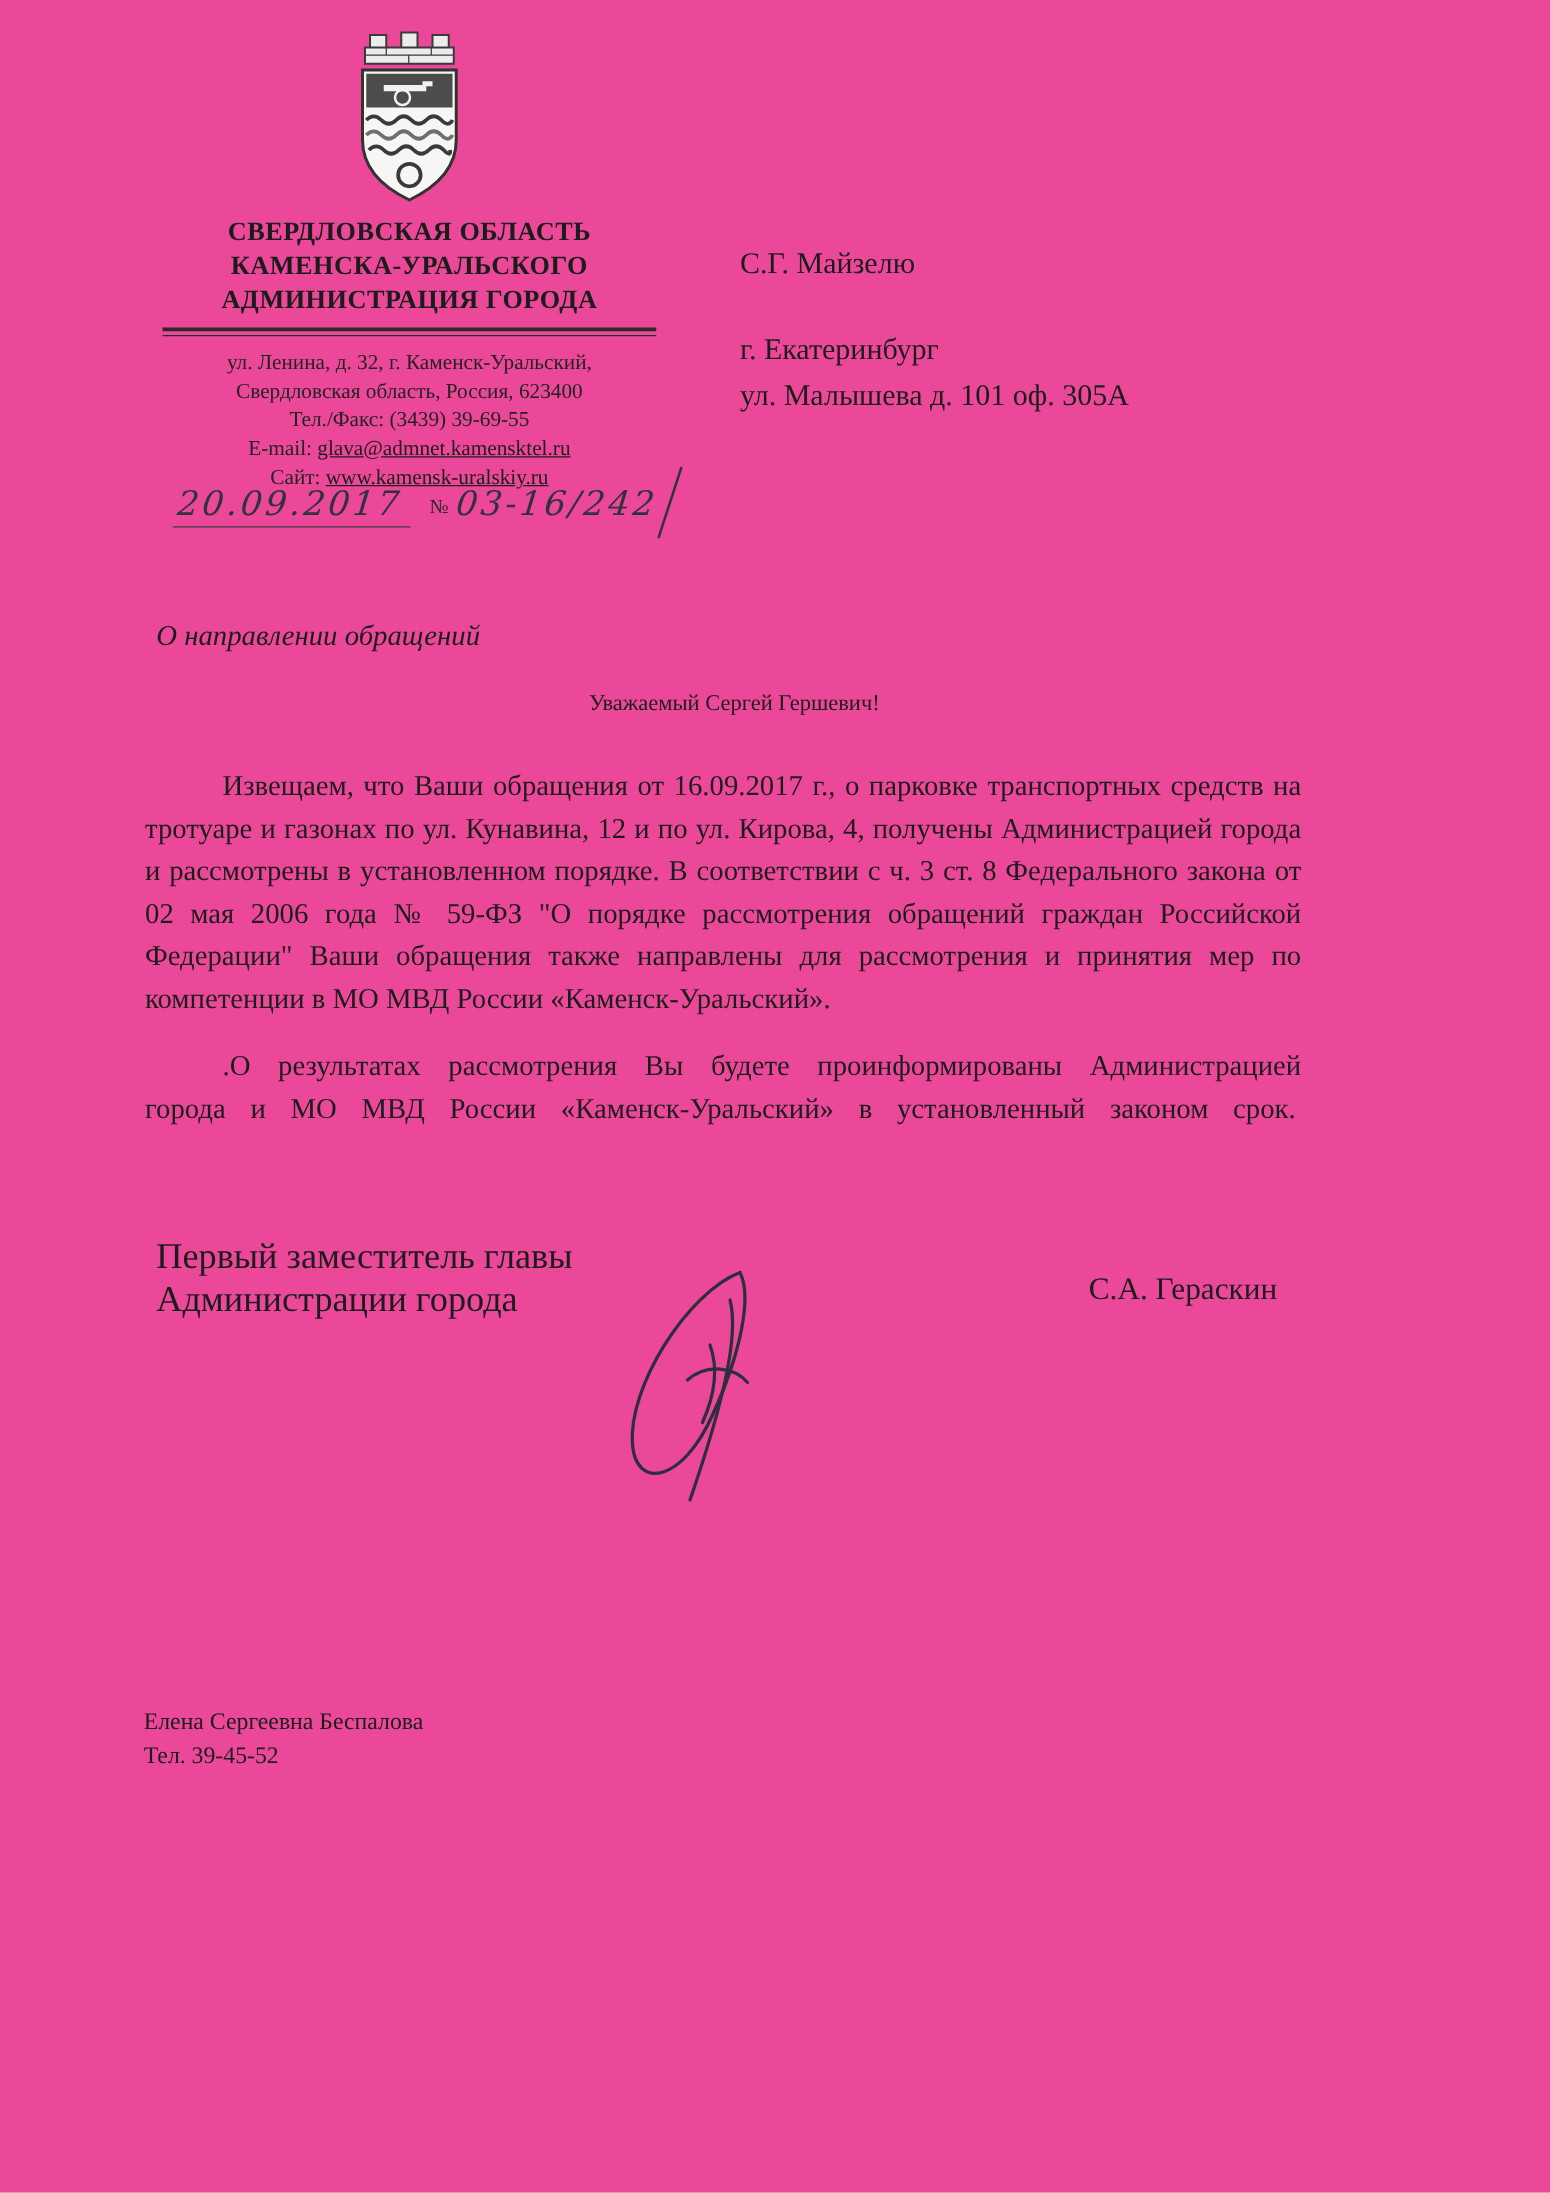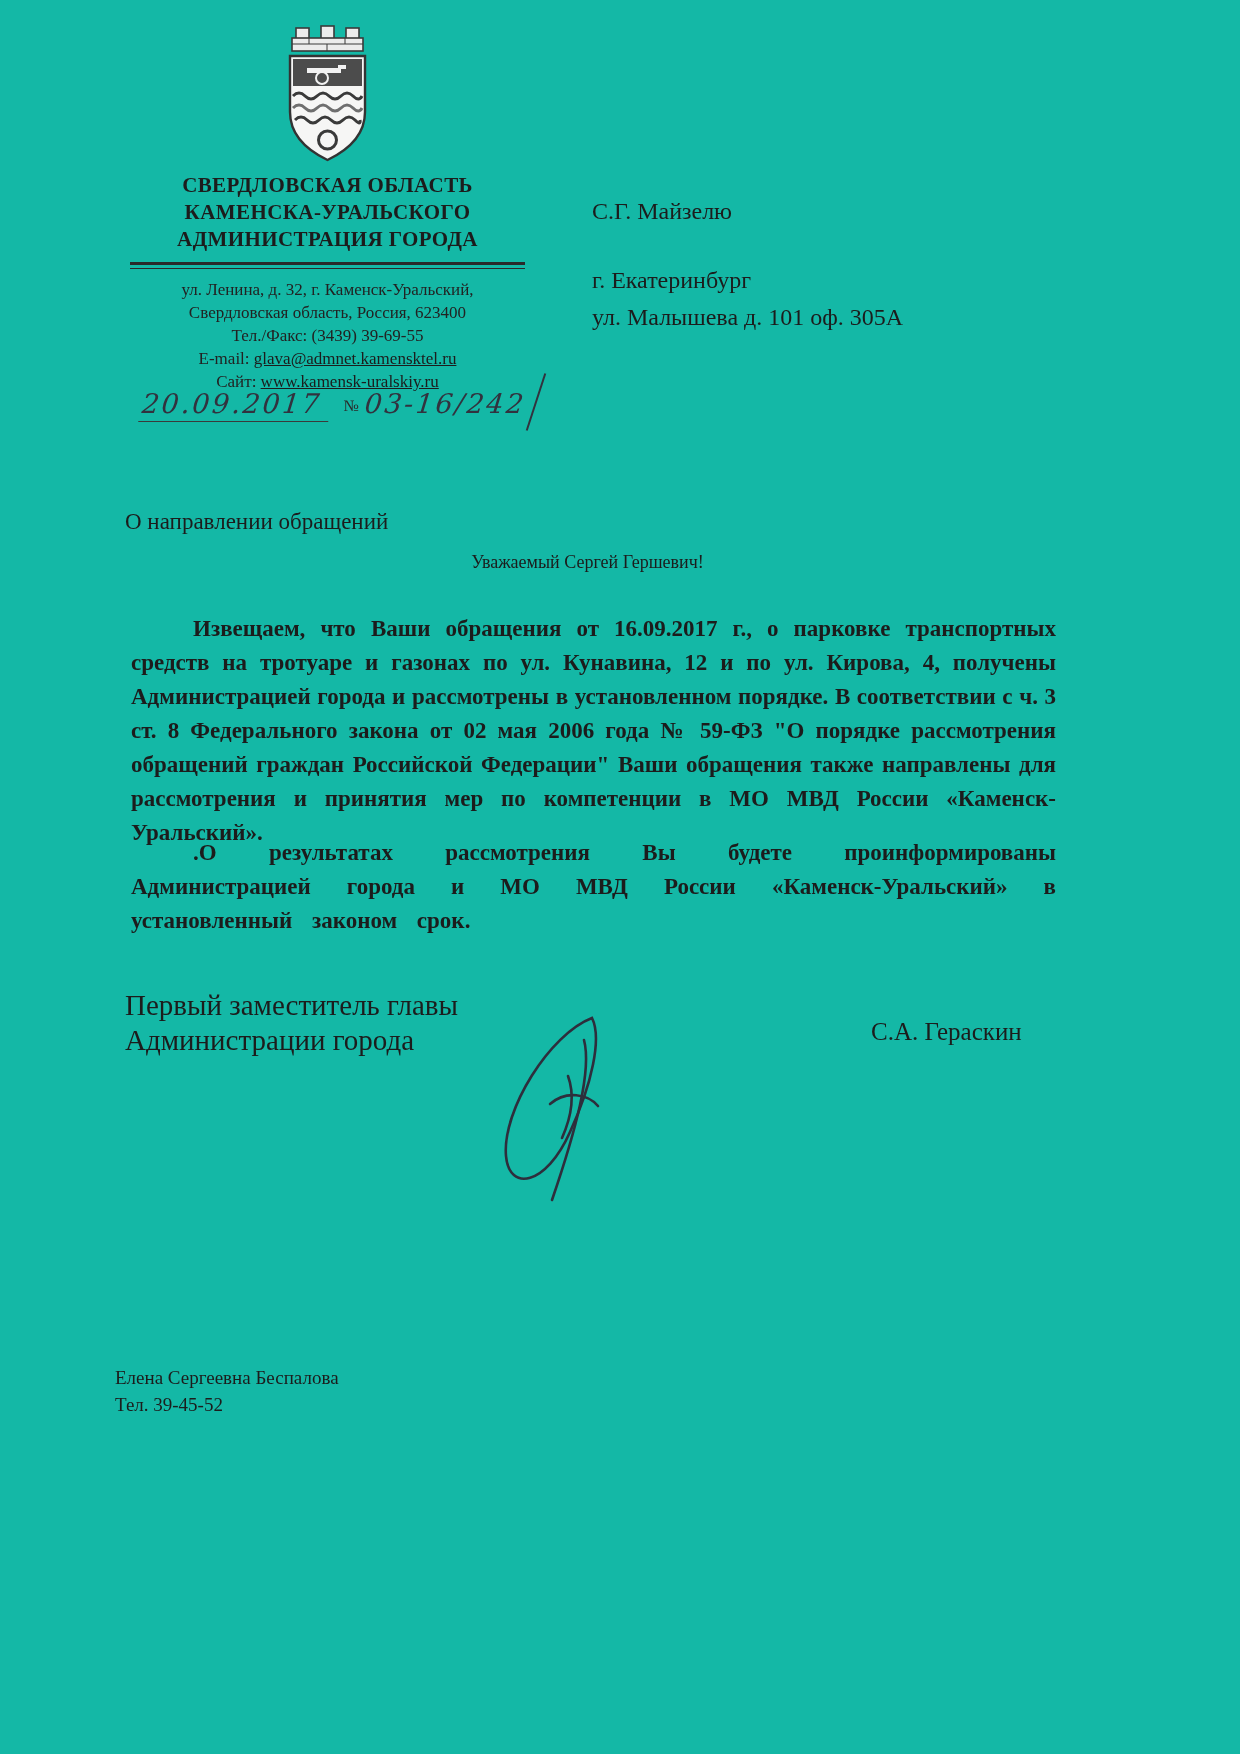--- a/index.html
+++ b/index.html
@@ -5,21 +5,21 @@
   html, body {
     margin: 0;
     padding: 0;
     background: #e9e9e7;
   }
   .page {
     position: relative;
     width: 1240px;
     height: 1754px;
     margin: 0 auto;
-    background: #14b8a6;
+    background: #ec4899;
     font-family: "Liberation Serif", "DejaVu Serif", serif;
     color: #1c1c1c;
     overflow: hidden;
     box-shadow: 0 0 6px rgba(0,0,0,.25);
   }
 
   
   .sender-block {
     position: absolute;
     left: 130px;
@@ -98,41 +98,41 @@
     left: 592px;
     top: 262px;
     font-size: 24px;
     line-height: 37px;
   }
 
   
   .subject {
     position: absolute;
     left: 125px;
-    top: 509px;
+    top: 496px;
     font-size: 23px;
+    font-style: italic;
   }
   .salutation {
     position: absolute;
     left: 125px;
     top: 552px;
     width: 925px;
     text-align: center;
     font-size: 18px;
   }
   .body-par {
     position: absolute;
-    left: 131px;
+    left: 116px;
     width: 925px;
     margin: 0;
     font-size: 23px;
     line-height: 34px;
     text-align: justify;
     text-indent: 62px;
-    font-weight: bold;
   }
   .par1 { top: 612px; }
   .par2 { top: 836px; word-spacing: 14px; }
 
   
   .signer-title {
     position: absolute;
     left: 125px;
     top: 988px;
     font-size: 29px;

